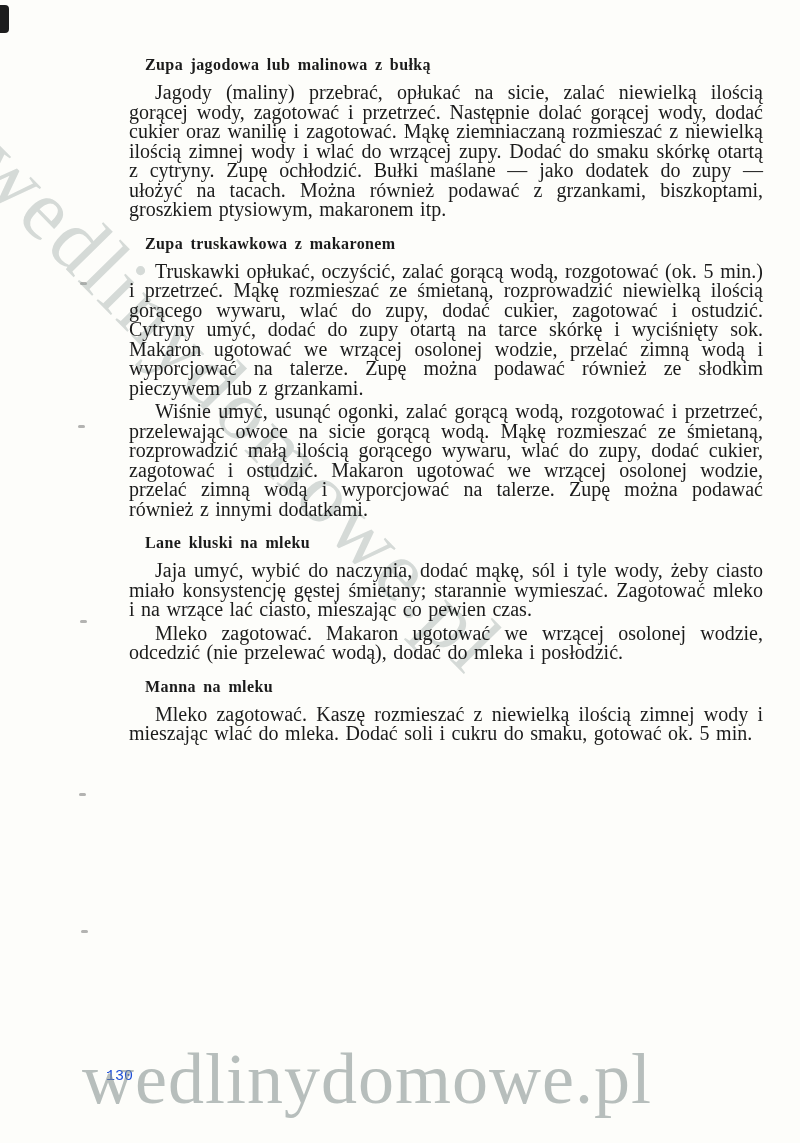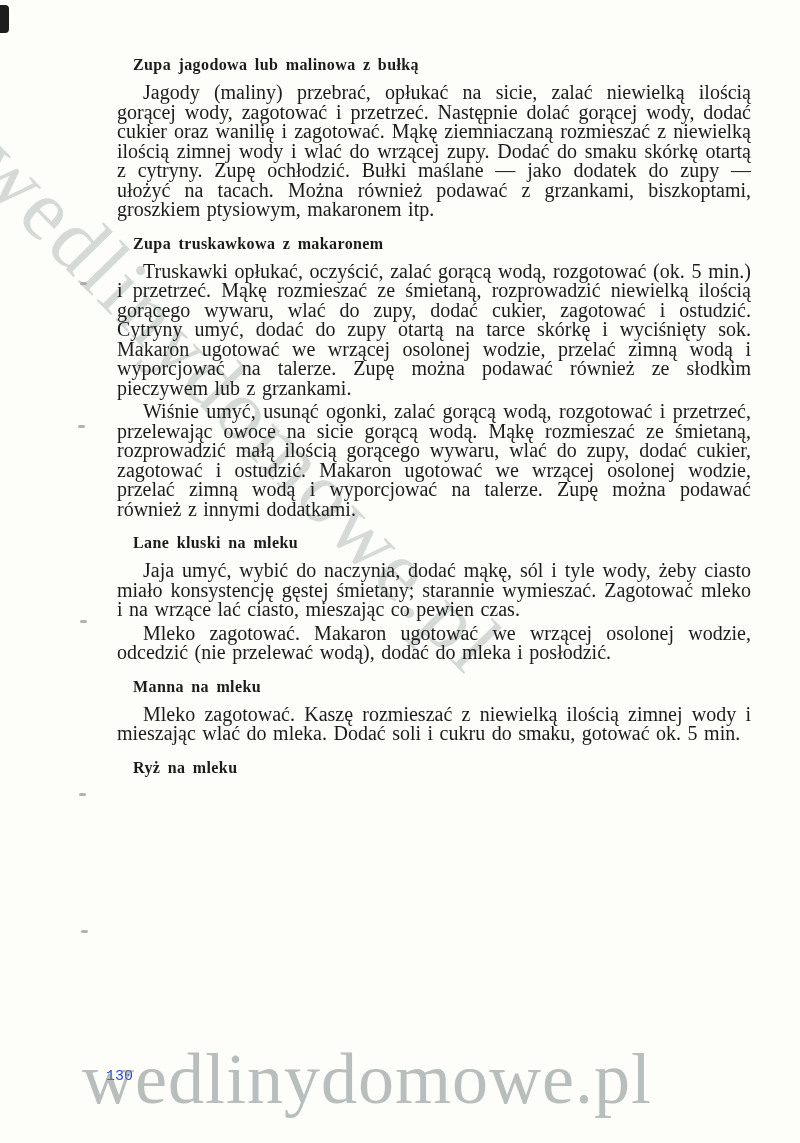--- a/index.html
+++ b/index.html
@@ -10,21 +10,21 @@
   }
   .page {
     position: relative;
     width: 800px; height: 1143px;
     background: #fdfdfa;
     overflow: hidden;
     color: #1b1b1b;
   }
   .content {
     position: absolute;
-    left: 113px; top: 56px;
+    left: 125px; top: 56px;
     width: 642px;
   }
   .recipe-title {
     font-size: 16px;
     font-weight: bold;
     margin: 15px 0 9px 0;
     text-indent: 20px;
     letter-spacing: 0.4px;
     word-spacing: 3px;
   }
@@ -122,21 +122,20 @@
       <p class="recipe-body">Mleko zagotować. Makaron ugotować we wrzącej osolonej wodzie, odcedzić (nie przelewać wodą), dodać do mleka i posłodzić.</p>
     </section>
 
     <section class="recipe">
       <h3 class="recipe-title">Manna na mleku</h3>
       <p class="recipe-body">Mleko zagotować. Kaszę rozmieszać z niewielką ilością zimnej wody i mieszając wlać do mleka. Dodać soli i cukru do smaku, gotować ok. 5 min.</p>
     </section>
 
 
     <section class="recipe">
-      <h3 class="recipe-title">Ryż na mleku</h3>
     </section>
 
   </div>
 
   <div class="page-number">130</div>
 
   <div class="watermark-bottom">wedlinydomowe.pl</div>
 
 </div>
 

